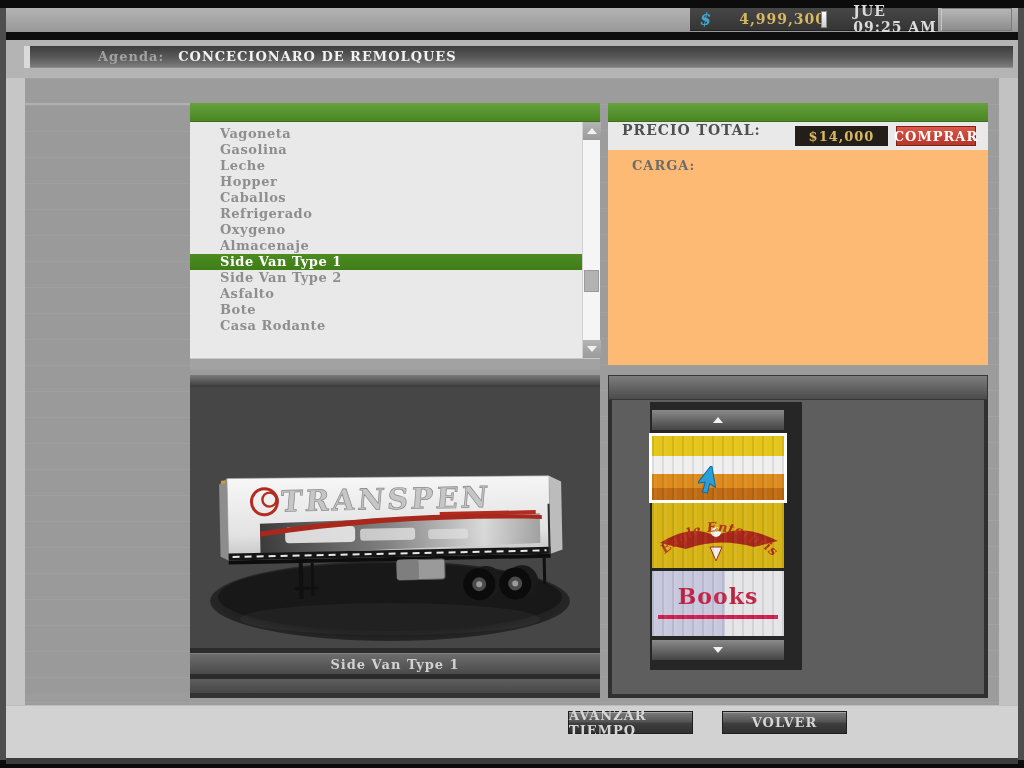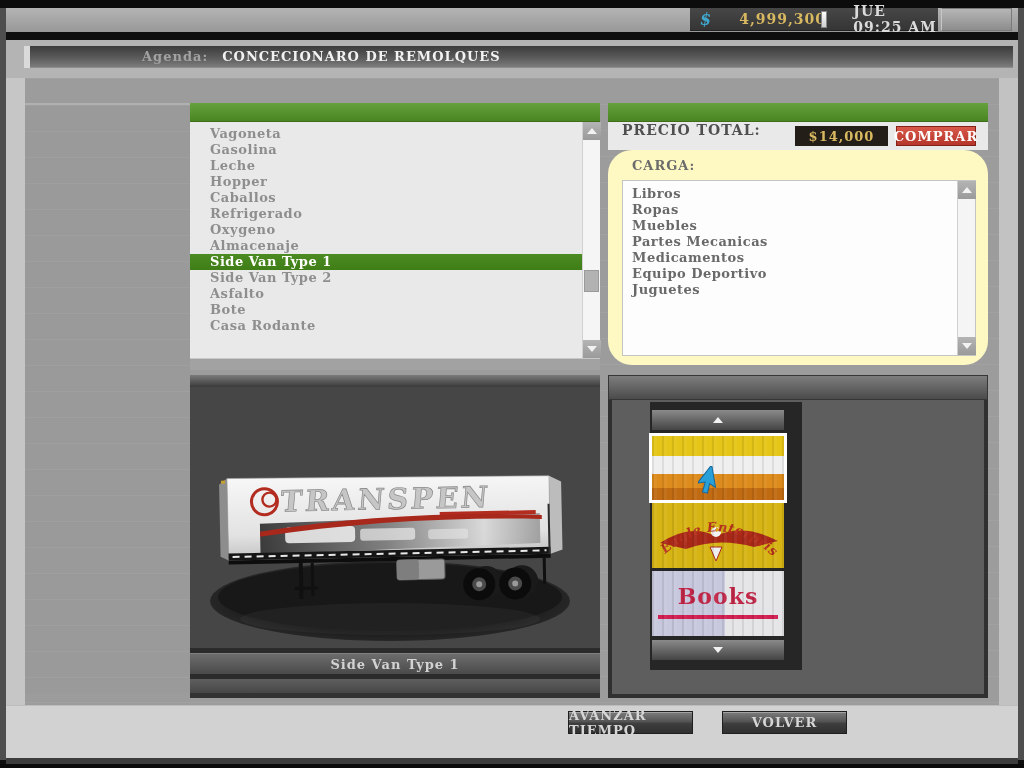--- a/index.html
+++ b/index.html
@@ -21,40 +21,40 @@
   .datetime{color:#dcdcdc;font-weight:bold;font-size:14px;letter-spacing:1px;margin-left:26px;}
   .top-right-btn{left:941px;top:8px;width:71px;height:23px;background:linear-gradient(#b6b6b6,#8d8d8d);
     border:1px solid #7a7a7a;border-left-color:#c8c8c8;}
 
   
   .agenda-band{left:6px;top:40px;width:1012px;height:38px;background:#b4b4b4;}
   .agenda-cap{left:24px;top:46px;width:6px;height:22px;background:#dadada;}
   .agenda-bar{left:30px;top:46px;width:983px;height:22px;
     background:linear-gradient(#3c3c3c,#5a5a5a 55%,#7c7c7c);
     display:flex;align-items:center;border-bottom:1px solid #8e8e8e;}
-  .agenda-label{color:#a2a2a2;font-weight:bold;font-size:13px;letter-spacing:1px;margin-left:112px;}
+  .agenda-label{color:#a2a2a2;font-weight:bold;font-size:13px;letter-spacing:1px;margin-left:68px;}
   .agenda-title{color:#f2f2f2;font-weight:bold;font-size:13px;letter-spacing:1px;margin-left:14px;text-align:center;}
 
   
   .main-bg{left:6px;top:78px;width:1012px;height:630px;background:
     repeating-linear-gradient(to bottom, rgba(255,255,255,.055) 0 1px, rgba(0,0,0,0) 1px 26px),#9c9c9c;}
   .strip-light-l{left:6px;top:78px;width:19px;height:627px;background:#c6c6c6;}
   .strip-light-r{left:999px;top:78px;width:19px;height:627px;background:#c2c2c2;}
   .left-blank{left:25px;top:103px;width:165px;height:590px;background:
     repeating-linear-gradient(to bottom, rgba(255,255,255,.05) 0 1px, rgba(0,0,0,0) 1px 26px),#9a9a9a;
     border-top:2px solid #b0b0b0;}
 
   
   .list-panel{left:190px;top:103px;width:410px;height:267px;}
   .green-header{height:19px;background:linear-gradient(var(--green-light,#65a23c),var(--header-green,#4a8722));
     border-bottom:1px solid #3c6e1c;}
   .list-area{position:relative;height:236px;background:#e9e9e9;}
   .trailer-rows{position:absolute;left:0;top:4px;right:18px;}
   .list-row{height:16px;line-height:16px;font-size:13px;font-weight:bold;color:#8e8e8e;
-    padding-left:20px;letter-spacing:.5px;white-space:nowrap;}
+    padding-left:30px;letter-spacing:.5px;white-space:nowrap;}
   .list-row.selected{background:linear-gradient(var(--sel-green-light,#4c8a22),var(--selected-green,#3f7e17));color:#ffffff;}
   .panel-bottom-strip{height:12px;background:#a2a2a2;border-top:1px solid #c8c8c8;}
 
   
   .vscroll{position:absolute;top:0;right:0;width:18px;height:100%;background:#f5f5f5;border-left:1px solid #d0d0d0;}
   .sb-btn{position:absolute;left:0;width:18px;height:18px;background:linear-gradient(#b4b4b4,#9a9a9a);
     display:flex;align-items:center;justify-content:center;}
   .sb-btn.up{top:0;} .sb-btn.down{bottom:0;}
   .tri-up{width:0;height:0;border-left:5px solid transparent;border-right:5px solid transparent;border-bottom:6px solid #f2f2f2;}
   .tri-down{width:0;height:0;border-left:5px solid transparent;border-right:5px solid transparent;border-top:6px solid #f2f2f2;}
@@ -64,21 +64,21 @@
   .buy-panel{left:608px;top:103px;width:380px;height:262px;}
   .price-row{position:relative;height:28px;background:#e9e9e9;display:flex;align-items:flex-start;}
   .price-label{color:#4f4f4f;font-weight:bold;font-size:14px;letter-spacing:1px;margin-left:14px;}
   .price-box{position:absolute;left:187px;top:4px;width:93px;height:20px;background:#231e18;
     color:var(--money-gold,#d8b860);font-weight:bold;font-size:13px;letter-spacing:1px;
     display:flex;align-items:center;justify-content:center;}
   .buy-btn{position:absolute;left:288px;top:4px;width:80px;height:20px;
     background:linear-gradient(#d8594a,var(--buy-red,#b5362a));border:1px solid #832018;
     color:#fff;font-weight:bold;font-size:13px;letter-spacing:1px;
     display:flex;align-items:center;justify-content:center;}
-  .carga-area{position:relative;height:215px;background:#fef9c3;border-radius:24px;}
+  .carga-area{position:relative;height:215px;background:#fdba74;}
   .carga-label{position:absolute;left:24px;top:8px;color:#6b6b6b;font-weight:bold;font-size:13px;letter-spacing:1px;}
   .carga-box{position:absolute;left:14px;top:30px;width:354px;height:176px;background:#fdfdfd;border:1px solid #c4c4c4;}
   .cargo-rows{position:absolute;left:0;top:5px;right:18px;}
   .cargo-row{height:16px;line-height:16px;font-size:13px;font-weight:bold;color:#696969;
     padding-left:9px;letter-spacing:.5px;white-space:nowrap;}
 
   
   .preview-panel{left:190px;top:375px;width:410px;height:323px;background:#2f2f2f;}
   .preview-topbar{height:12px;background:linear-gradient(#7a7a7a,#3a3a3a);}
   .preview-view{position:relative;height:261px;background:#464646;overflow:hidden;}
@@ -180,39 +180,20 @@
 
   <div class="abs buy-panel">
     <div class="green-header"></div>
     <div class="price-row">
       <span class="price-label">PRECIO TOTAL:</span>
       <span class="price-box">$14,000</span>
       <span class="buy-btn">COMPRAR</span>
     </div>
     <div class="carga-area">
       <span class="carga-label">CARGA:</span>
-      <div class="carga-box">
-        <div class="cargo-rows" id="cargo-list">
-            <div class="cargo-row">Libros</div>
-            <div class="cargo-row">Ropas</div>
-            <div class="cargo-row">Muebles</div>
-            <div class="cargo-row">Partes Mecanicas</div>
-            <div class="cargo-row">Medicamentos</div>
-            <div class="cargo-row">Equipo Deportivo</div>
-            <div class="cargo-row">Juguetes</div>
-          </div>
-        <div class="vscroll">
-          <div class="sb-btn up">
-              <span class="tri-up"></span>
-            </div>
-          <div class="sb-btn down">
-              <span class="tri-down"></span>
-            </div>
-        </div>
-      </div>
     </div>
   </div>
 
   <div class="abs preview-panel">
     <div class="preview-topbar"></div>
     <div class="preview-view">
       <svg width="410" height="261" viewBox="0 0 410 261">
         <defs>
           <linearGradient id="gBody" x1="0" y1="0" x2="0" y2="1">
             <stop offset="0" stop-color="#f7f7f7"></stop>

